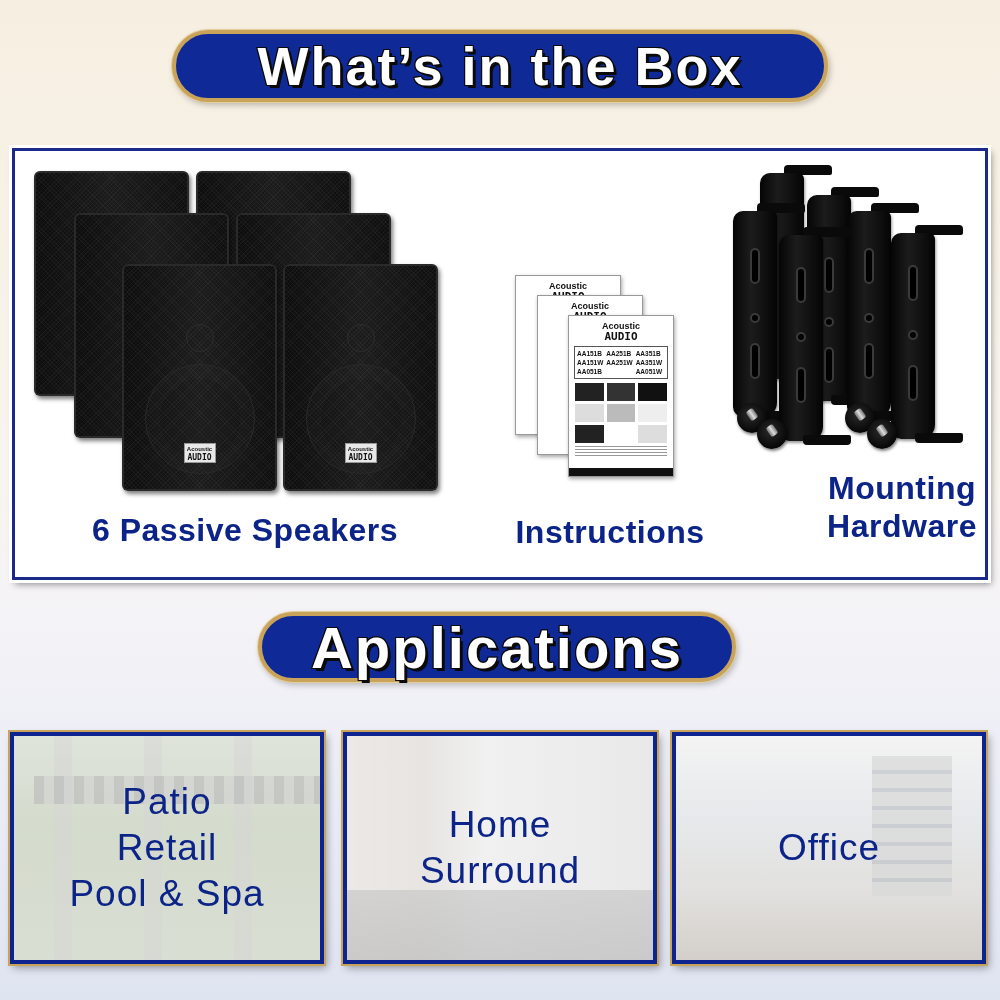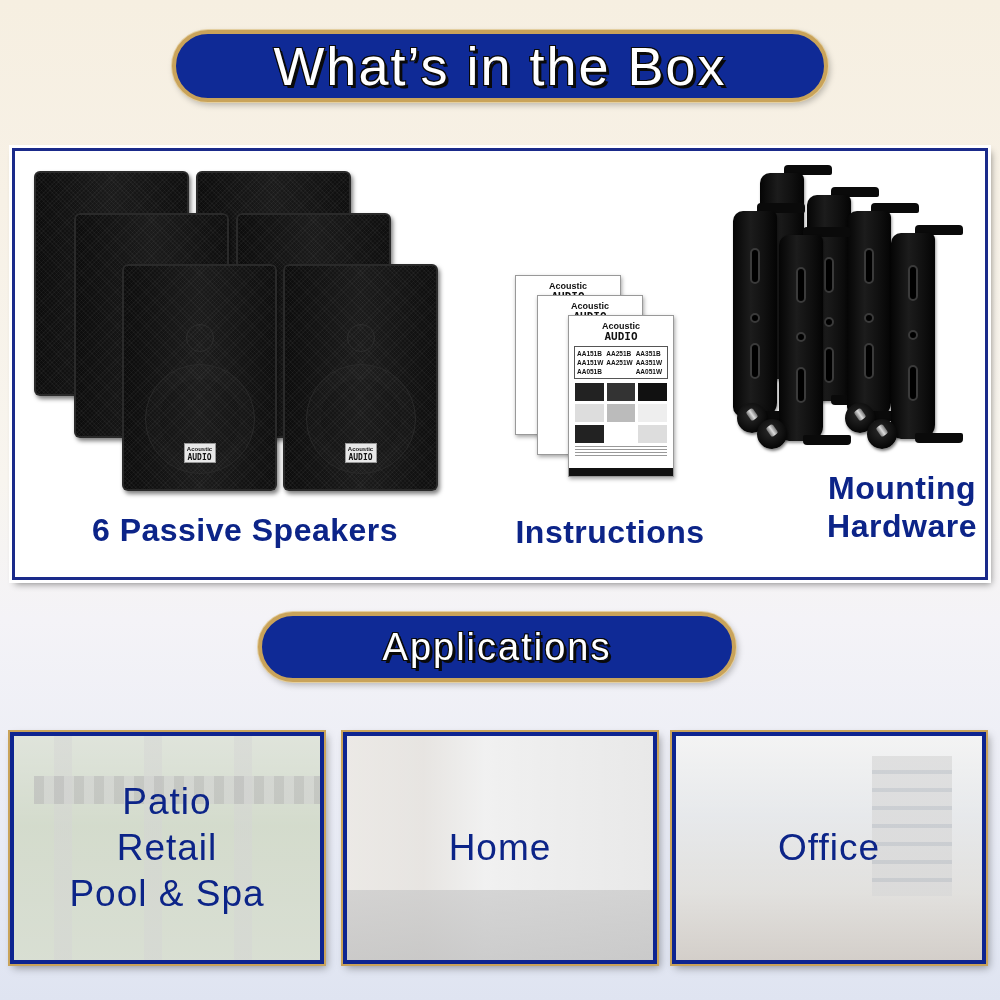--- a/index.html
+++ b/index.html
@@ -12,31 +12,31 @@
   .pill {
     position: absolute;
     background: #0f2a96;
     border: 4px solid #c9a35a;
     border-radius: 40px;
     box-shadow: 0 0 0 1px #e4cfa0, 2px 3px 6px rgba(0,0,0,0.25);
     display: flex; align-items: center; justify-content: center;
   }
   .pill-title {
     color: #ffffff;
-    font-weight: 400;
+    font-weight: 700;
     font-family: "Liberation Sans", "DejaVu Sans", sans-serif;
     letter-spacing: 2px;
     -webkit-text-stroke: 2px #0a0a0a;
     paint-order: stroke fill;
     text-shadow: 3px 3px 0 #0a0a0a, -1px -1px 0 #0a0a0a, 1px -1px 0 #0a0a0a, -1px 1px 0 #0a0a0a;
   }
   #box-pill { left: 172px; top: 30px; width: 656px; height: 72px; }
   #box-pill .pill-title { font-size: 54px; }
   #app-pill { left: 258px; top: 612px; width: 478px; height: 70px; }
-  #app-pill .pill-title { font-size: 38px; }
+  #app-pill .pill-title { font-size: 58px; }
 
   .box-panel {
     position: absolute; left: 12px; top: 148px; width: 976px; height: 432px;
     background: #ffffff;
     border: 3px solid #1a2a8a;
     box-shadow: 0 0 0 3px #ffffff, 3px 4px 7px rgba(0,0,0,0.45);
   }
   .item-label {
     position: absolute;
     color: #0c2488;
@@ -299,18 +299,19 @@
 <div id="card-patio" class="app-card">
   <div class="bg"></div>
   <div class="txt">Patio</div>
   <div class="txt">Retail</div>
   <div class="txt">Pool &amp; Spa</div>
 </div>
 
 <div id="card-home" class="app-card">
   <div class="bg"></div>
   <div class="txt">Home</div>
+  <div class="txt">Surround</div>
 </div>
 
 <div id="card-office" class="app-card">
   <div class="bg"></div>
   <div class="txt">Office</div>
 </div>
 
 </body></html>

